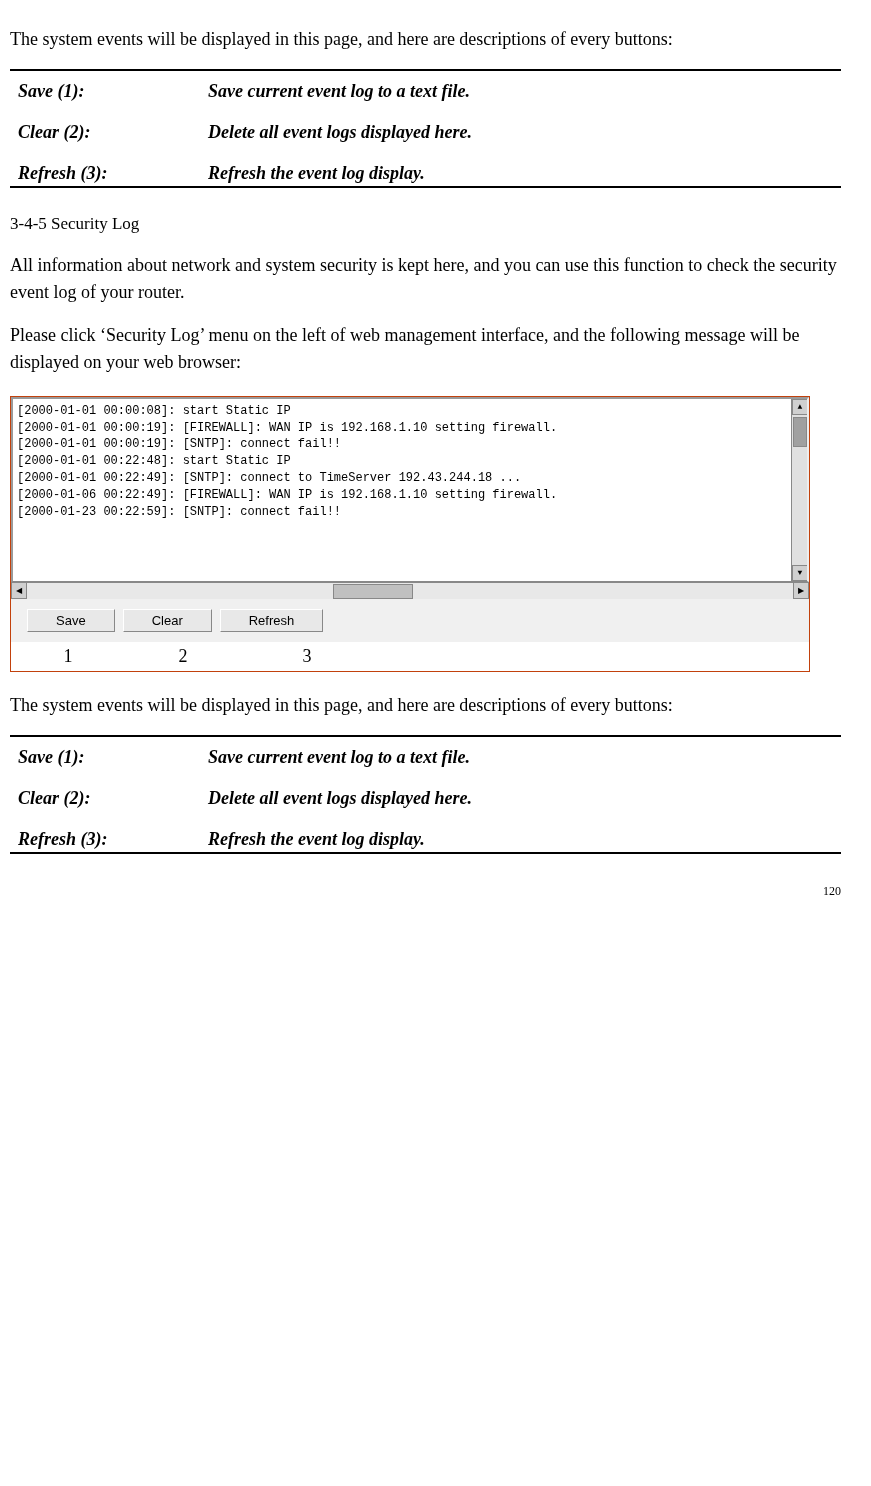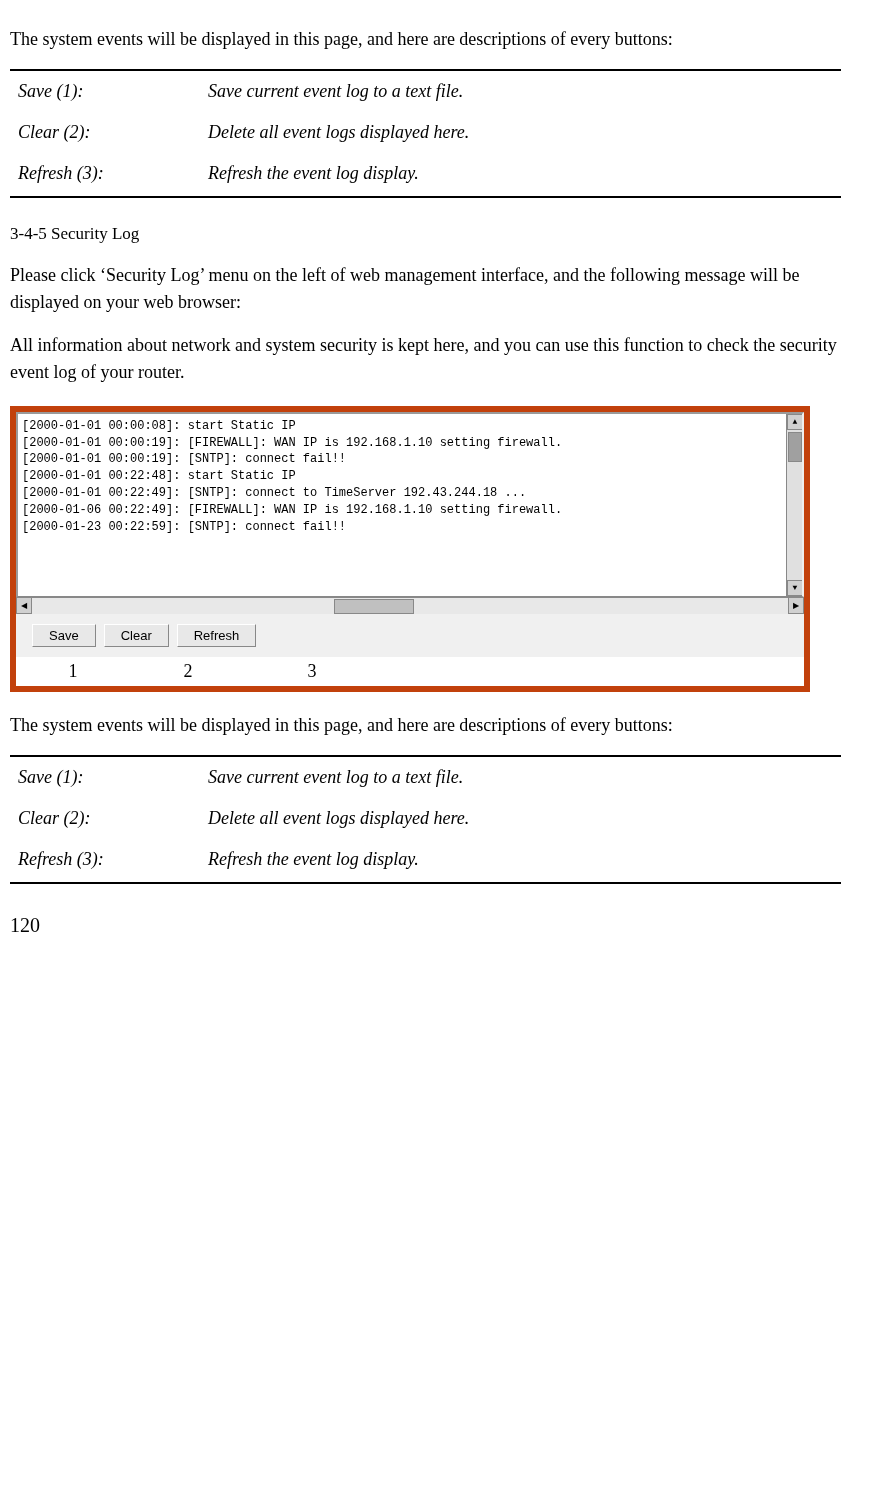--- a/index.html
+++ b/index.html
@@ -34,47 +34,48 @@
 
     .button-table tr {
       border-bottom: none;
     }
 
     .button-table td {
       padding: 10px 8px;
       vertical-align: top;
       font-style: italic;
       font-size: 18px;
+      font-weight: bold;
     }
 
     .button-table td:first-child {
       width: 190px;
       white-space: nowrap;
     }
 
     .button-table .last-row td {
-      padding-bottom: 12px;
+      padding-bottom: 2px;
       border-bottom: 2px solid #000;
     }
 
     .section-heading {
       font-size: 17px;
       font-weight: normal;
       margin: 24px 0 16px 0;
       line-height: 1.4;
     }
 
     .section-body {
       font-size: 18px;
       line-height: 1.5;
       margin-bottom: 16px;
     }
 
     .screenshot-container {
-      border: 6px solid #c2410c;
+      border: 1px solid #c2410c;
       margin: 20px 0;
       padding: 0;
       width: 800px;
     }
 
     .log-area {
       background: #ffffff;
       border: inset 2px;
       width: 100%;
       height: 185px;
@@ -170,43 +171,43 @@
       display: flex;
       align-items: center;
       gap: 8px;
     }
 
     .win-button {
       background: #e8e8e8;
       border: 1px solid #888;
       border-top-color: #fff;
       border-left-color: #fff;
-      padding: 3px 16px;
+      padding: 3px 28px;
       font-size: 13px;
       font-family: Arial, sans-serif;
       cursor: pointer;
       min-width: 60px;
       text-align: center;
     }
 
     .numbering-row {
       display: flex;
       gap: 0;
       padding: 4px 0 4px 16px;
       font-size: 18px;
       font-family: Times New Roman, Times, serif;
     }
 
     .num-1 { width: 82px; text-align: center; }
     .num-2 { width: 148px; text-align: center; }
     .num-3 { width: 100px; text-align: center; }
 
     .page-number {
-      text-align: left;
-      font-size: 20px;
+      text-align: right;
+      font-size: 12px;
       margin-top: 20px;
       padding-top: 10px;
     }
 
     .log-line {
       white-space: nowrap;
     }
   </style>
 </head>
 <body>
@@ -227,22 +228,22 @@
     </tr>
     <tr class="last-row">
       <td><em>Refresh (3):</em></td>
       <td><em>Refresh the event log display.</em></td>
     </tr>
   </tbody>
     </table>
 
   <h2 class="section-heading">3-4-5 Security Log</h2>
 
+  <p class="section-body">All information about network and system security is kept here, and you can use this function to check the security event log of your router.</p>
   <p class="section-body">Please click ‘Security Log’ menu on the left of web management interface, and the following message will be displayed on your web browser:</p>
-  <p class="section-body">All information about network and system security is kept here, and you can use this function to check the security event log of your router.</p>
 
   <div class="screenshot-container">
 
     <div style="display:flex; position:relative;">
       <div class="log-area">
         <div class="log-area-inner" id="log-lines">
         <div class="log-line">[2000-01-01 00:00:08]: start Static IP</div>
             <div class="log-line">[2000-01-01 00:00:19]: [FIREWALL]: WAN IP is 192.168.1.10 setting firewall.</div>
             <div class="log-line">[2000-01-01 00:00:19]: [SNTP]: connect fail!!</div>
             <div class="log-line">[2000-01-01 00:22:48]: start Static IP</div>

